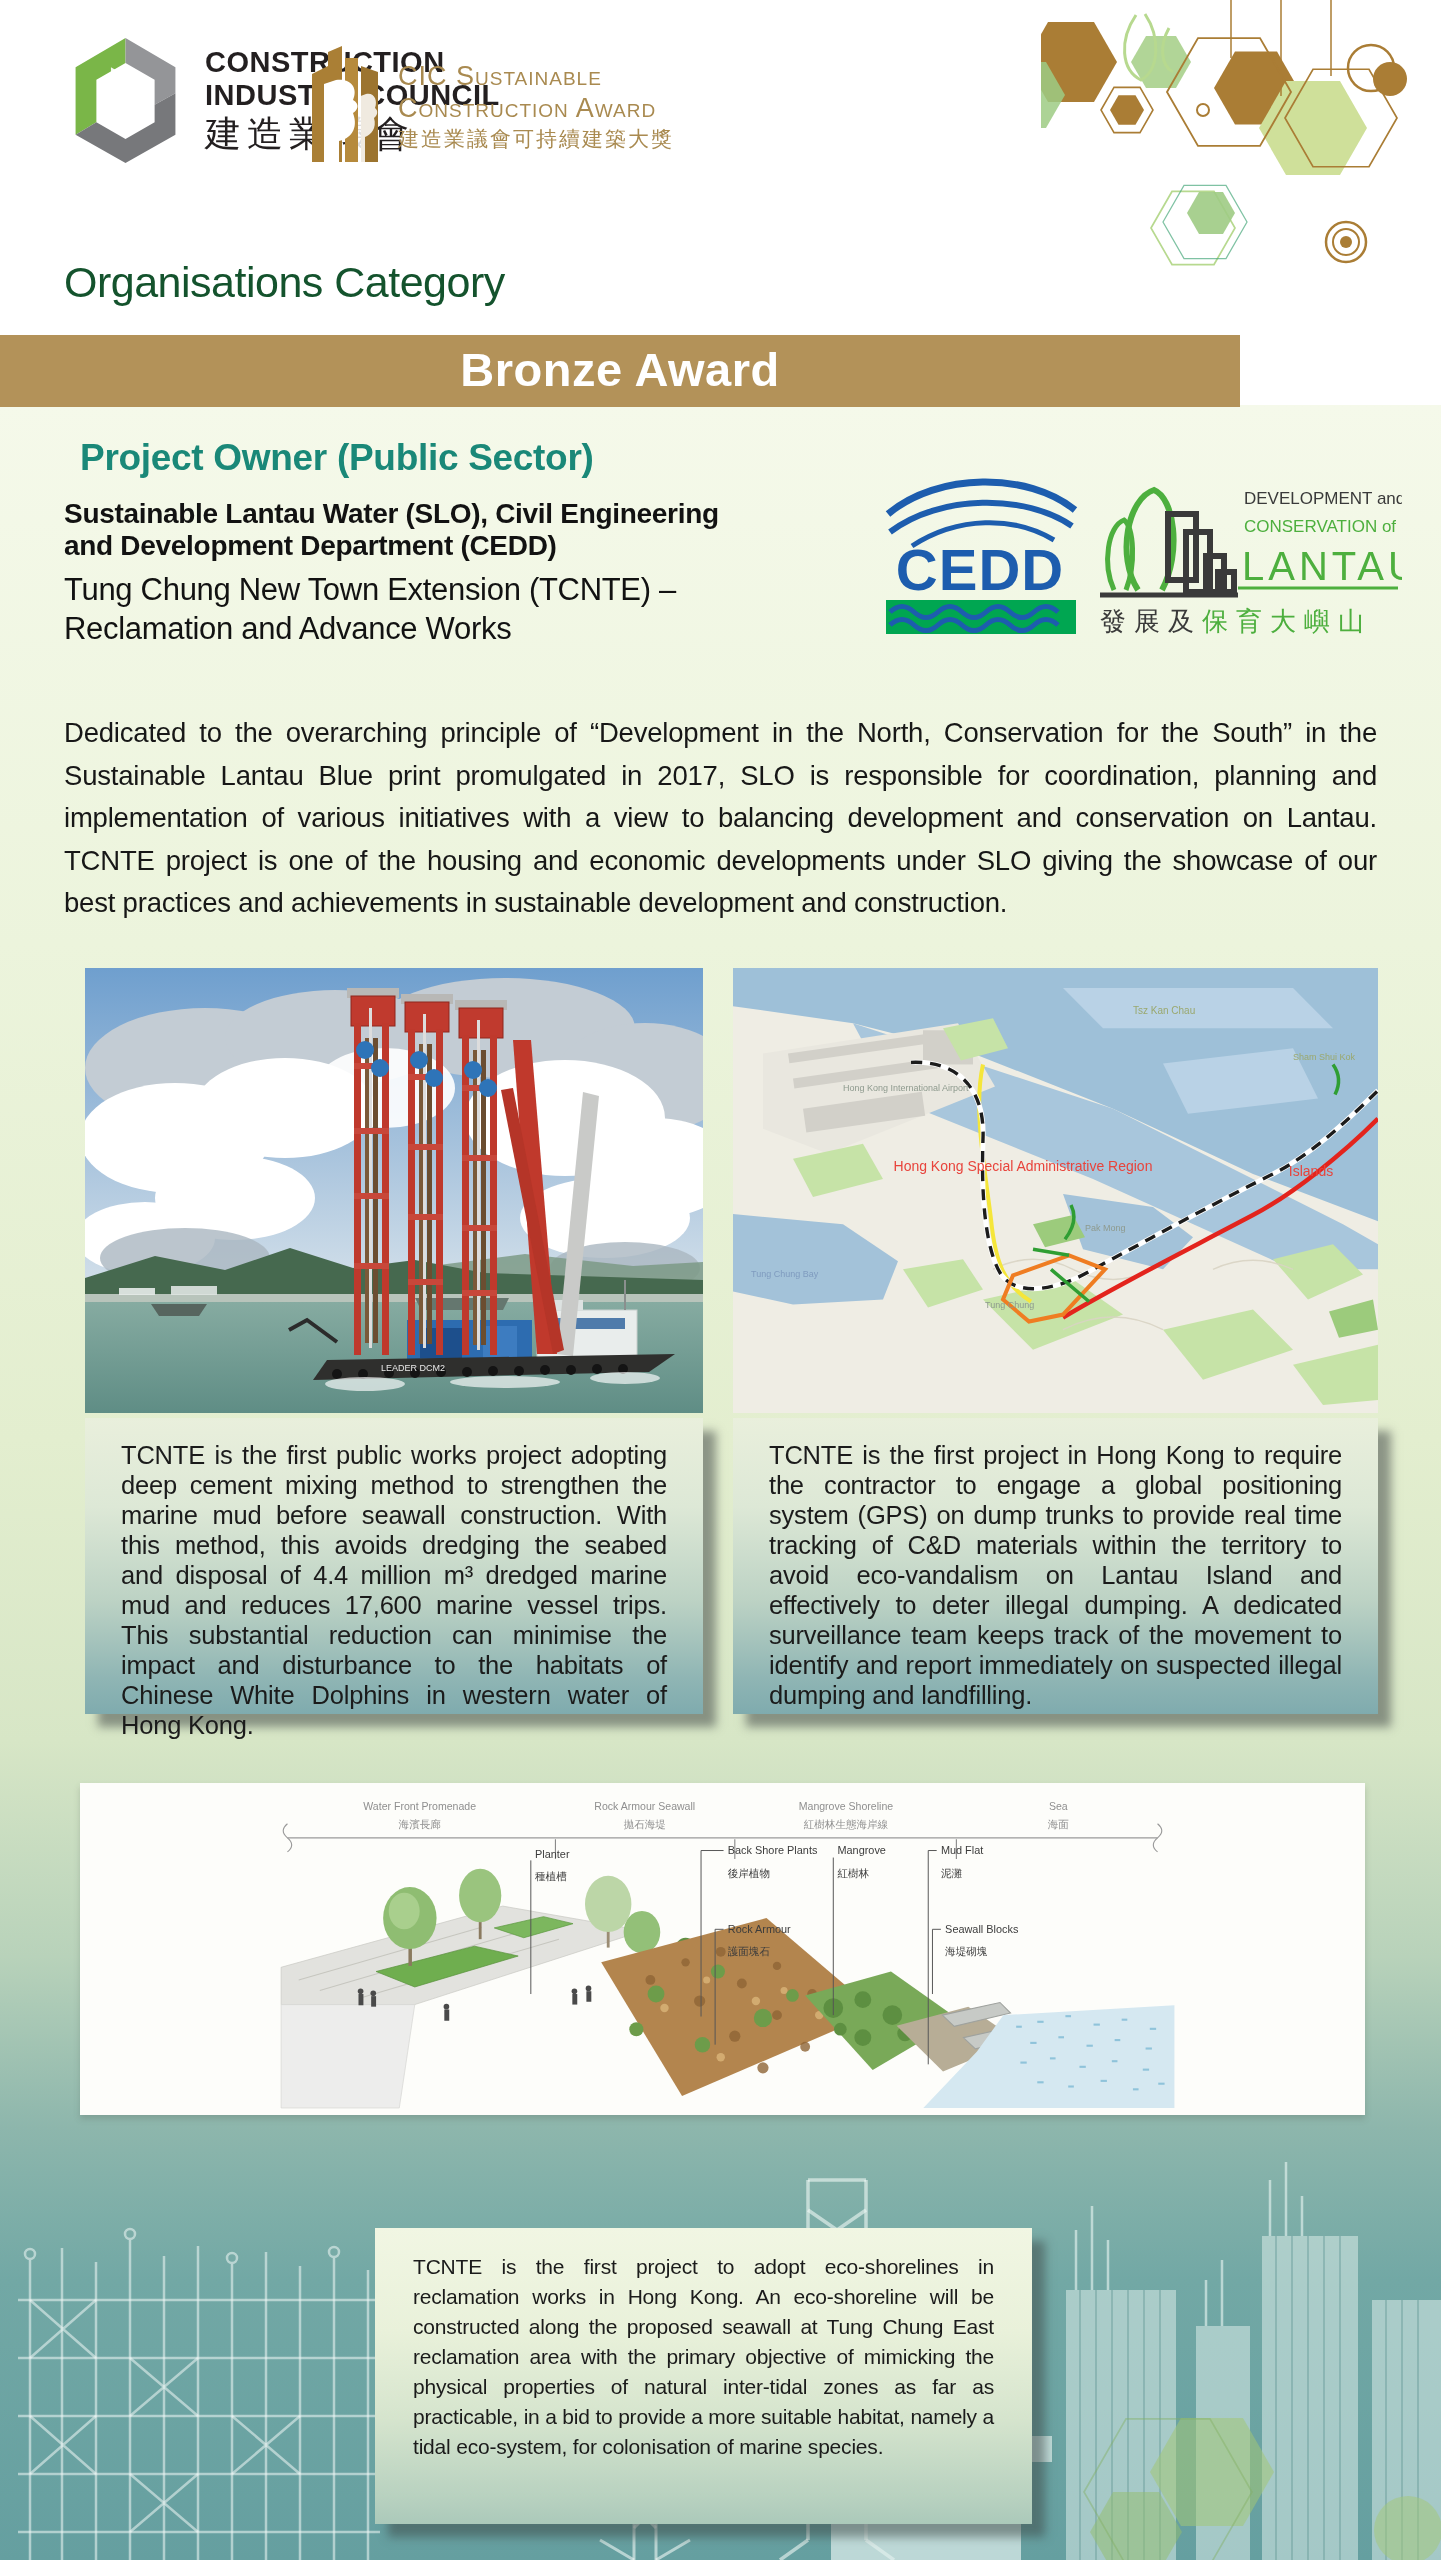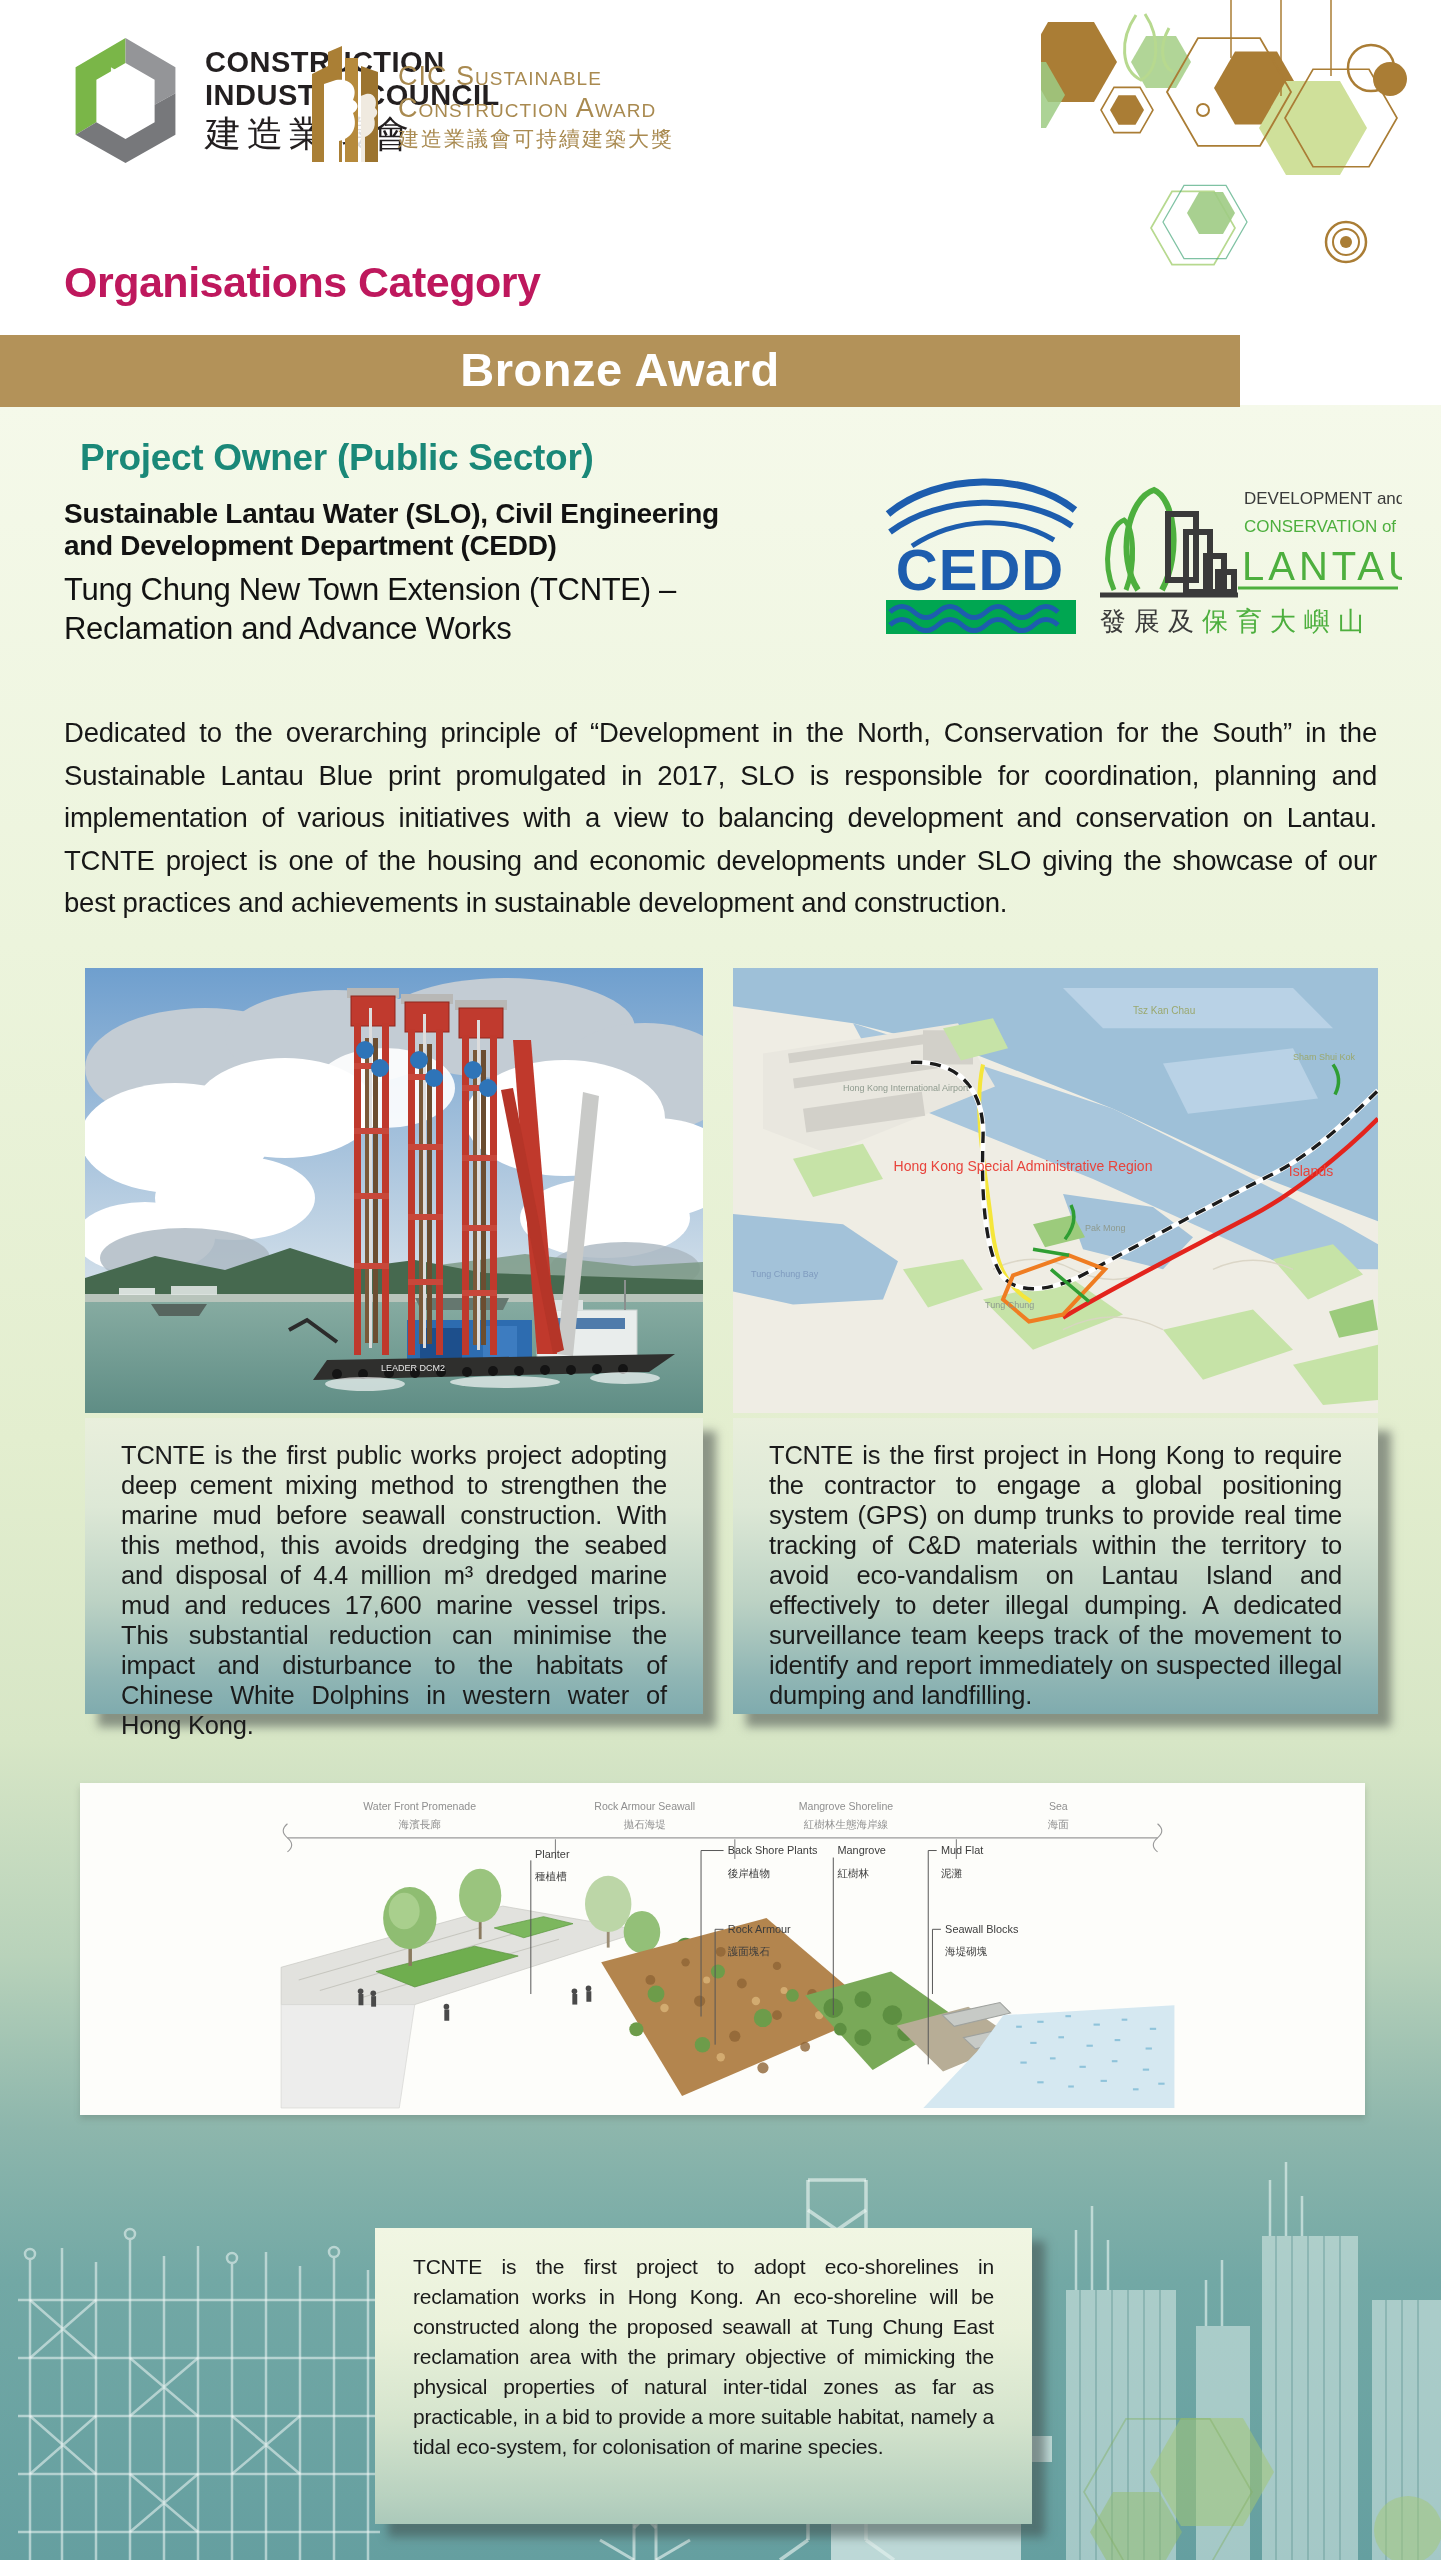--- a/index.html
+++ b/index.html
@@ -10,21 +10,21 @@
   .bg-content{left:0;top:405px;width:1441px;height:2155px;
     background:linear-gradient(180deg,#f5f9ea 0%,#ecf4dc 25%,#e3eecf 48%,#d7e6c6 62%,
       #b8d2ba 72%,#8db6ac 80%,#72a8a5 87%,#659fa0 100%);}
   
   .cic-text{left:205px;top:46px;color:#231f20;}
   .cic-text .l1,.cic-text .l2{font-size:29px;font-weight:bold;letter-spacing:.5px;line-height:33px;}
   .cic-text .l3{font-size:36px;line-height:44px;letter-spacing:6px;}
   .award-text{left:398px;top:60px;color:#a98a50;}
   .award-text .l1,.award-text .l2{font-size:27px;line-height:32px;font-variant:small-caps;letter-spacing:1px;}
   .award-text .l3{font-size:21px;line-height:30px;letter-spacing:2px;text-align:center;}
-  .category-title{left:64px;top:258px;font-size:43px;font-weight:bold;color:#be185d;letter-spacing:-.5px;}
+  .category-title{left:64px;top:258px;font-size:43px;font-weight:normal;color:#14532d;letter-spacing:-.5px;}
   .banner{left:0;top:335px;width:1240px;height:72px;background:#b39259;}
   .banner span{display:block;text-align:center;line-height:70px;font-size:47px;font-weight:bold;color:#ffffff;letter-spacing:.5px;}
   
   .po-heading{left:80px;top:437px;font-size:37px;font-weight:bold;color:#1a8878;letter-spacing:-.3px;}
   .org-name{left:64px;top:498px;font-size:28px;font-weight:bold;color:#121212;line-height:32px;letter-spacing:-.3px;}
   .project-title{left:64px;top:570px;font-size:31px;color:#121212;line-height:39px;letter-spacing:-.3px;}
   .intro{left:64px;top:712px;width:1313px;font-size:27.5px;line-height:42.5px;color:#171717;
          text-align:justify;text-align-last:left;letter-spacing:-.2px;}
   
   .photo{overflow:hidden;}

